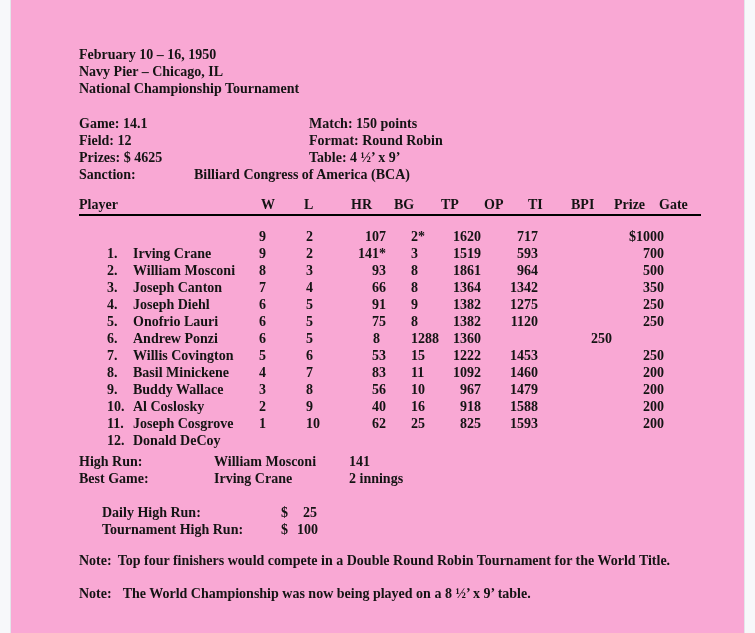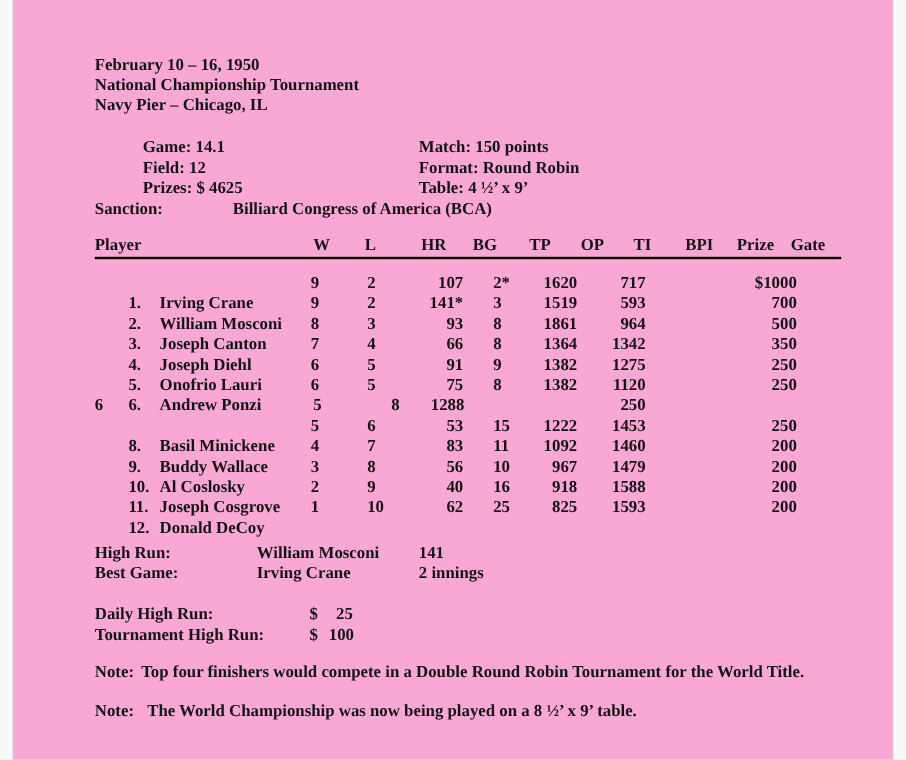--- a/index.html
+++ b/index.html
@@ -23,21 +23,21 @@
     background: #f9a8d4;
     border-left: 1px solid #e4e5ea;
     border-right: 1px solid #e4e5ea;
   }
   .abs { position: absolute; }
   .line { line-height: 17px; white-space: pre; }
 
   .title-block { left: 68px; top: 46px; }
   .info-block  { left: 68px; top: 115px; }
   .info-row { display: flex; line-height: 17px; white-space: pre; }
-  .info-left { display: inline-block; width: 230px; margin-left: 40px; }
+  .info-left { display: inline-block; width: 230px; }
   .sanction-label { display: inline-block; width: 115px; }
 
   .thead {
     left: 68px; top: 195px;
     width: 622px; height: 19px;
     border-bottom: 2px solid #000000;
     line-height: 19px;
   }
   .h { position: absolute; top: 0; white-space: pre; text-align: right; }
   .h0 { left: 0; }   .h1 { left: 182px; } .h2 { left: 225px; }
@@ -58,40 +58,40 @@
   .c-hr { text-align: right; padding-right: 3px; }
   .c-bg { padding-left: 22px; }
   .c-tp, .c-op, .c-prize { text-align: right; padding-right: 2px; }
 
   .awards { left: 68px; top: 453px; }
   .aw-row { display: flex; line-height: 17px; white-space: pre; }
   .aw-label { display: inline-block; width: 135px; }
   .aw-name  { display: inline-block; width: 135px; }
 
   .payouts { left: 68px; top: 504px; }
-  .pay-row { display: flex; line-height: 17px; white-space: pre; }
+  .pay-row { display: flex; line-height: 17px; white-space: pre; margin-left: 23px; }
   .pay-label { display: inline-block; width: 179px; }
   .pay-cur { display: inline-block; width: 16px; }
   .pay-amt { display: inline-block; width: 20px; text-align: right; }
 
   .note { white-space: nowrap; line-height: 17px; }
   .note1 { left: 68px; top: 552px; }
   .note2 { left: 68px; top: 585px; }
   .note1 .note-label { margin-right: 6px; }
   .note2 .note-label { margin-right: 11px; }
 </style>
 </head>
 <body>
 
 <div class="page">
 
   <div class="abs title-block">
     <div class="line">February 10 – 16, 1950</div>
+    <div class="line">Navy Pier – Chicago, IL</div>
     <div class="line">National Championship Tournament</div>
-    <div class="line">Navy Pier – Chicago, IL</div>
   </div>
 
   <div class="abs info-block">
     <div class="info-row">
       <span class="info-left">Game: 14.1</span>
       <span>Match: 150 points</span>
     </div>
     <div class="info-row">
       <span class="info-left">Field: 12</span>
       <span>Format: Round Robin</span>
@@ -211,24 +211,28 @@
       <div class="cell c-bg">8</div>
       <div class="cell c-tp">1382</div>
       <div class="cell c-op">1120</div>
       <div class="cell c-ti"></div>
       <div class="cell c-bpi"></div>
       <div class="cell c-prize">250</div>
       <div class="cell c-gate"></div>
     </div>
 
     <div class="trow">
+      <div class="cell c-player">
+        <span class="rank">7.</span><span>Willis Covington</span>
+      </div>
       <div class="cell c-w">6</div>
       <div class="cell c-l">5</div>
       <div class="cell c-bg">8</div>
       <div class="cell c-tp">1288</div>
+      <div class="cell c-op">1360</div>
       <div class="cell c-ti"></div>
       <div class="cell c-bpi"></div>
       <div class="cell c-prize">250</div>
       <div class="cell c-gate"></div>
     </div>
 
     <div class="trow">
       <div class="cell c-player">
         <span class="rank">8.</span><span>Basil Minickene</span>
       </div>

